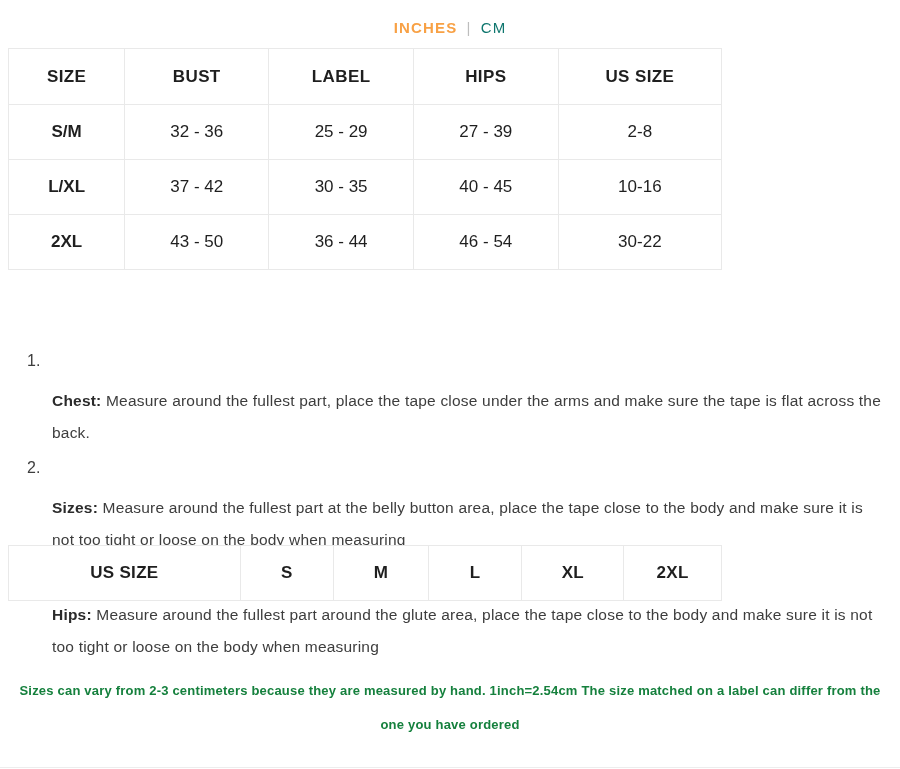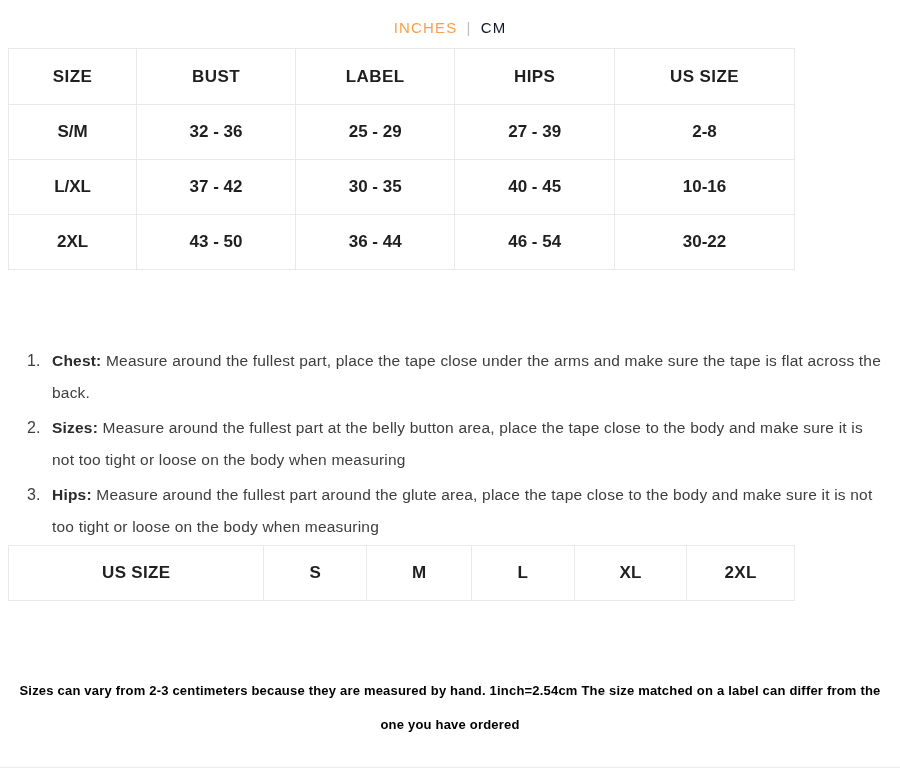--- a/index.html
+++ b/index.html
@@ -18,40 +18,40 @@
 
   
   .unit-toggle {
     position: absolute;
     top: 19px; left: 0; width: 100%;
     text-align: center;
     font-size: 15px;
     letter-spacing: 1.2px;
   }
   .unit-toggle .tab { display: inline-block; cursor: pointer; }
-  .tab-inches { color: #F8A145; font-weight: 400; }
+  .tab-inches { color: #F8A145; font-weight: 700; }
   .toggle-divider { color: #BDBDBD; margin: 0 9px; font-weight: 300; }
   .tab-cm { color: #9B9B9B; }
 
   
   table {
     position: absolute;
     left: 8px;
-    width: 787px;
+    width: 714px;
     border-collapse: collapse;
     table-layout: fixed;
     background: #fff;
   }
   th, td {
     border: 1px solid #E9E9E9;
     text-align: center;
     vertical-align: middle;
     font-size: 17px;
     color: #1F1F1F;
-    font-weight: 700;
+    font-weight: 400;
   }
   .size-table { top: 48px; }
   .size-table thead tr { height: 56px; }
   .size-table tbody tr { height: 55px; }
   .size-table th { font-weight: 700; letter-spacing: 0.4px; }
   .size-table td.size-name { font-weight: 700; }
 
   .label-table { top: 545px; }
   .label-table tr { height: 55px; }
   .label-table .bold-cell { font-weight: 700; letter-spacing: 0.3px; }
@@ -71,51 +71,51 @@
     line-height: 32px;
     color: #3D3D3D;
     letter-spacing: 0.2px;
   }
   .instruction-number {
     flex: 0 0 auto;
     width: 25px;
     font-size: 16px;
     color: #3D3D3D;
   }
-  .instruction-body { flex: 1 1 auto; }
+  .instruction-body { flex: 1 1 auto; margin-top: 40px; }
   .instruction-label { font-weight: 700; color: #2B2B2B; }
 
   
   .footnote {
     position: absolute;
     top: 674px; left: 0;
     width: 100%;
     padding: 0 15px;
     text-align: center;
     font-size: 13px;
     font-weight: 700;
     line-height: 34px;
     letter-spacing: 0.2px;
-    color: #000000;
+    color: #15803d;
   }
 
   .bottom-divider {
     position: absolute;
     left: 0; bottom: 1px;
     width: 100%;
     border-top: 1px solid #EDEDED;
   }
 </style>
 </head>
 <body>
 
 <div class="page">
 
   <div class="unit-toggle">
-    <span class="tab tab-inches" style="color: rgb(248, 161, 69);">INCHES</span><span class="toggle-divider">|</span><span class="tab tab-cm" style="color: #0f172a;">CM</span>
+    <span class="tab tab-inches" style="color: rgb(248, 161, 69);">INCHES</span><span class="toggle-divider">|</span><span class="tab tab-cm" style="color: #0f766e;">CM</span>
   </div>
 
   <table class="size-table">
     <colgroup>
       <col style="width:16.3%">
         <col style="width:20.2%">
         <col style="width:20.3%">
         <col style="width:20.3%">
         <col style="width:22.9%">
     </colgroup>

